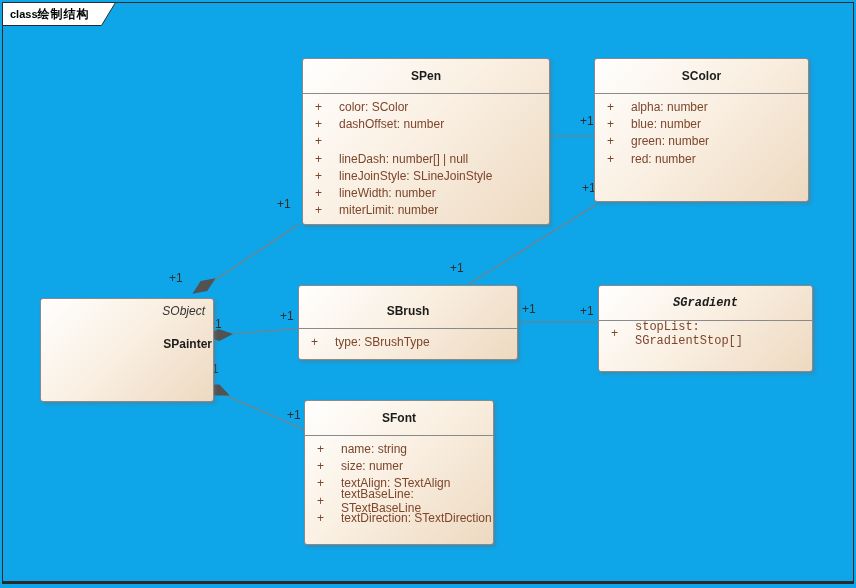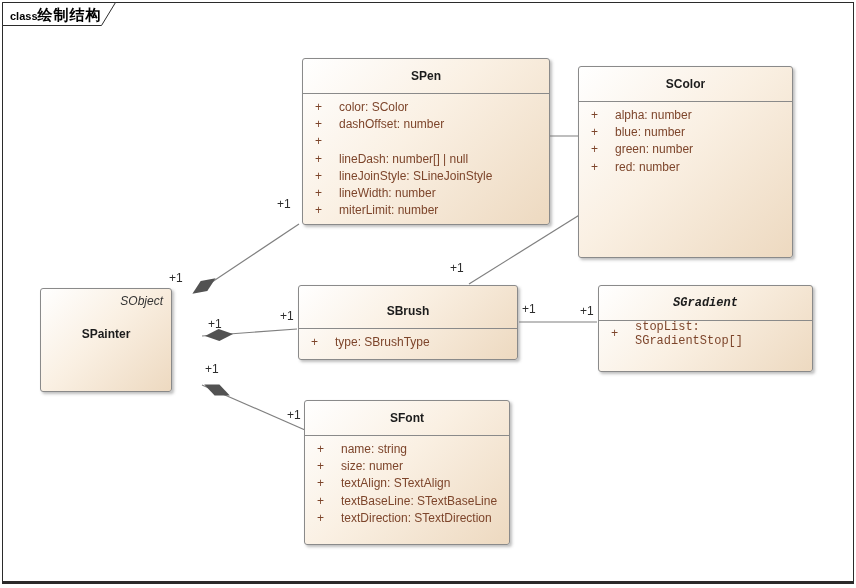--- a/index.html
+++ b/index.html
@@ -1,21 +1,21 @@
 <!DOCTYPE html>
 <html><head>
 <meta charset="utf-8">
 <style>
   html,body{margin:0;padding:0;background:#e8e8e8;font-family:"Liberation Sans",sans-serif;}
-  #canvas{position:relative;width:856px;height:588px;background:#ffffff;overflow:hidden;}
+  #canvas{position:relative;width:856px;height:588px;background:#0ea5e9;overflow:hidden;}
   .frame-border{position:absolute;left:2px;top:2px;width:850px;height:578px;border:1px solid #2b2b2b;border-bottom-width:3px;z-index:0;}
   .tab-svg{position:absolute;left:2px;top:2px;z-index:3;}
   .tab-text{position:absolute;left:10px;top:6px;z-index:4;display:flex;align-items:baseline;color:#000;}
   .tab-text .kw{font-size:11px;font-weight:bold;}
-  .tab-text .ttl{font-size:15px;font-weight:bold;letter-spacing:1px;font-family:Liberation Mono, monospace;}
+  .tab-text .ttl{font-size:12px;font-weight:bold;letter-spacing:1px;font-family:Liberation Mono, monospace;}
   #rel-layer{position:absolute;left:0;top:0;z-index:1;}
   #diagram{position:absolute;left:0;top:0;width:856px;height:588px;z-index:2;pointer-events:none;}
   .uml-class{position:absolute;box-sizing:border-box;border:1px solid #8a8a8a;border-radius:3px;
     background:linear-gradient(135deg,#ffffff 0%,#faf0e3 45%,#edd9c0 100%);
     box-shadow:2px 2px 3px rgba(110,110,110,0.45);display:flex;flex-direction:column;pointer-events:auto;}
   .uml-head{flex:0 0 34px;height:34px;border-bottom:1px solid #8a8a8a;display:flex;align-items:center;justify-content:center;}
   .uml-title{font-weight:bold;font-size:12px;color:#1c1c1c;}
   .uml-title.it{font-style:italic;}
   .uml-attrs{padding-top:4px;}
   .attr-row{height:17.3px;display:flex;align-items:center;font-size:12px;color:#7d452b;}
@@ -88,21 +88,21 @@
           <div class="attr-row">
             <span class="vis">+</span>
             <span class="atext">lineWidth: number</span>
           </div>
           <div class="attr-row">
             <span class="vis">+</span>
             <span class="atext">miterLimit: number</span>
           </div>
         </div>
       </div>
-      <div class="uml-class" style="left: 578px; top: 58px; width: 215px; height: 192px; margin-top: 8px;">
+      <div class="uml-class" style="left: 594px; top: 58px; width: 215px; height: 144px;">
         <div class="uml-head">
           <div class="uml-title">SColor</div>
         </div>
         <div class="uml-attrs">
           <div class="attr-row">
             <span class="vis">+</span>
             <span class="atext">alpha: number</span>
           </div>
           <div class="attr-row">
             <span class="vis">+</span>
@@ -111,21 +111,21 @@
           <div class="attr-row">
             <span class="vis">+</span>
             <span class="atext">green: number</span>
           </div>
           <div class="attr-row">
             <span class="vis">+</span>
             <span class="atext">red: number</span>
           </div>
         </div>
       </div>
-      <div class="uml-class plain" style="left: 40px; top: 288px; width: 132px; height: 104px;">
+      <div class="uml-class plain" style="left: 40px; top: 298px; width: 174px; height: 104px; align-items: flex-end;">
         <div class="uml-head">
           <div class="corner">SObject</div>
           <div class="uml-title">SPainter</div>
         </div>
       </div>
       <div class="uml-class" style="left: 298px; top: 285px; width: 220px; height: 75px; justify-content: center;">
         <div class="uml-head">
           <div class="uml-title">SBrush</div>
         </div>
         <div class="uml-attrs">
@@ -139,21 +139,21 @@
         <div class="uml-head">
           <div class="uml-title it">SGradient</div>
         </div>
         <div class="uml-attrs">
           <div class="attr-row">
             <span class="vis">+</span>
             <span class="atext">stopList: SGradientStop[]</span>
           </div>
         </div>
       </div>
-      <div class="uml-class" style="left: 304px; top: 400px; width: 206px; height: 145px;">
+      <div class="uml-class" style="left: 304px; top: 400px; width: 190px; height: 145px;">
         <div class="uml-head">
           <div class="uml-title">SFont</div>
         </div>
         <div class="uml-attrs">
           <div class="attr-row">
             <span class="vis">+</span>
             <span class="atext">name: string</span>
           </div>
           <div class="attr-row">
             <span class="vis">+</span>

